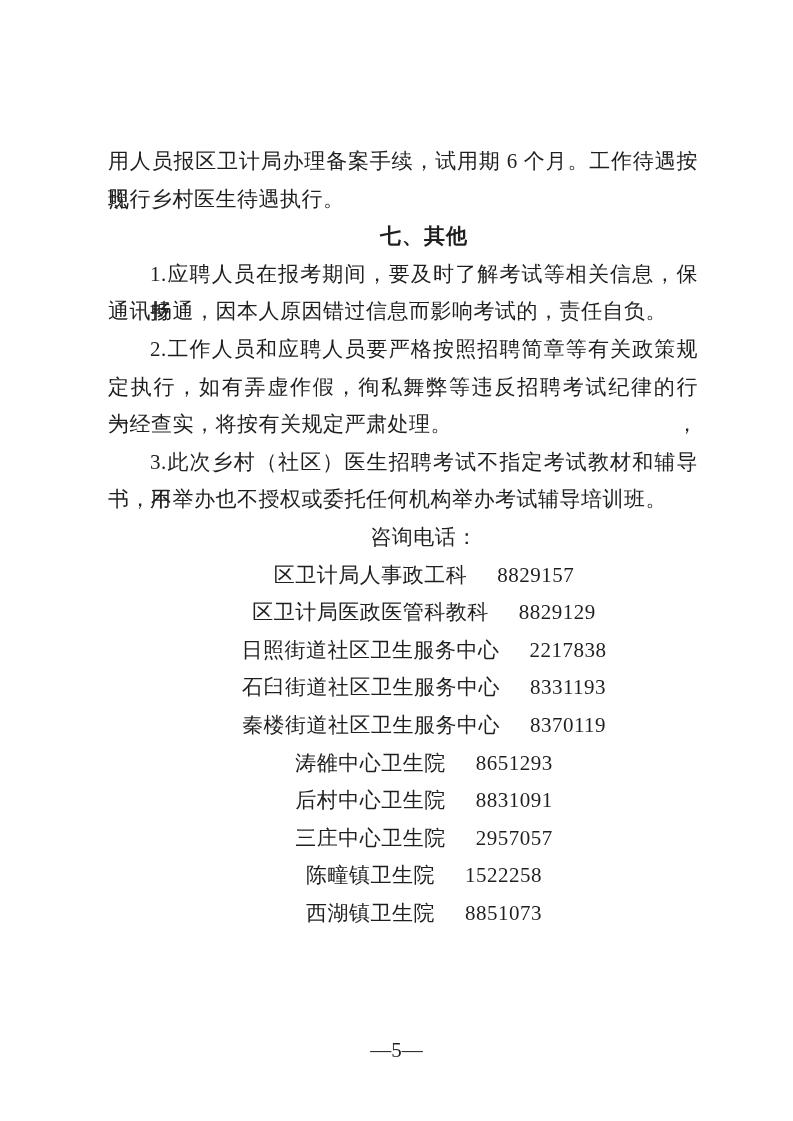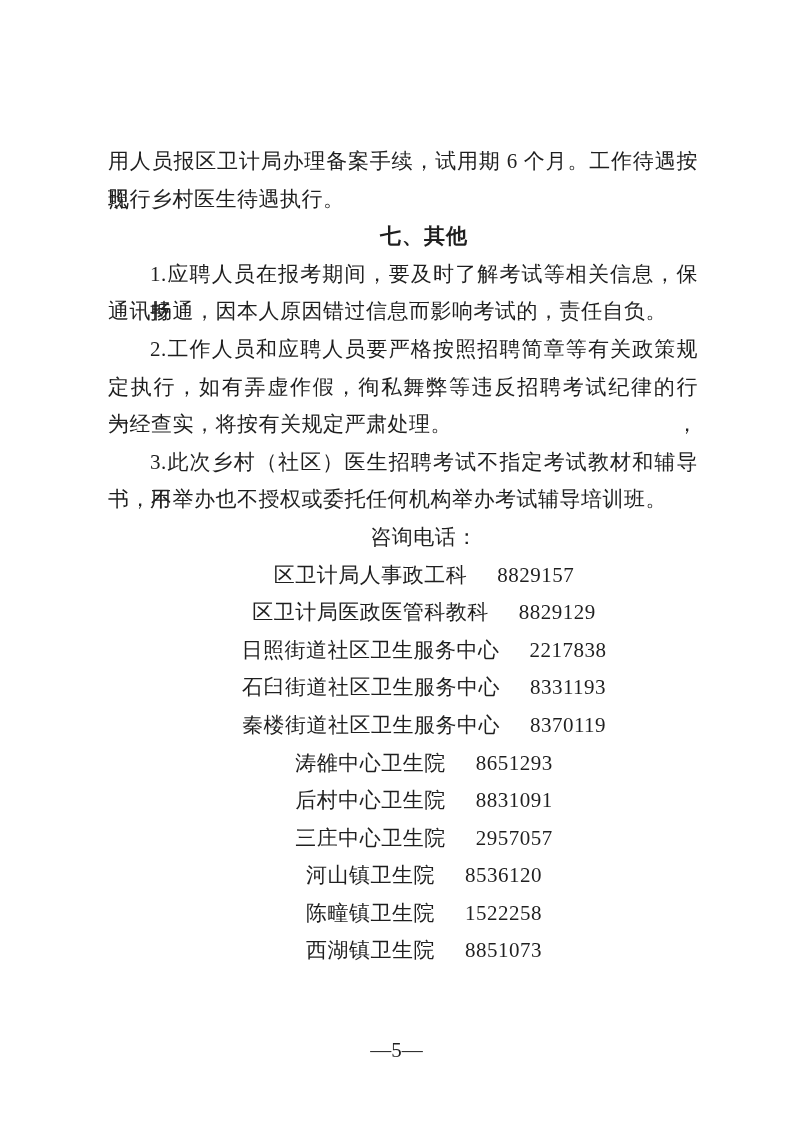--- a/index.html
+++ b/index.html
@@ -88,23 +88,20 @@
   <div class="line ind row">
     <span class="name">涛雒中心卫生院</span><span class="phone">8651293</span>
   </div>
   <div class="line ind row">
     <span class="name">后村中心卫生院</span><span class="phone">8831091</span>
   </div>
   <div class="line ind row">
     <span class="name">三庄中心卫生院</span><span class="phone">2957057</span>
   </div>
   <div class="line ind row">
-    <span class="name">河山镇卫生院</span><span class="phone">8536120</span>
-  </div>
-  <div class="line ind row">
     <span class="name">陈疃镇卫生院</span><span class="phone">1522258</span>
   </div>
   <div class="line ind row">
     <span class="name">西湖镇卫生院</span><span class="phone">8851073</span>
   </div>
 
 </div>
 
 <div class="page-footer">—5—</div>
 

